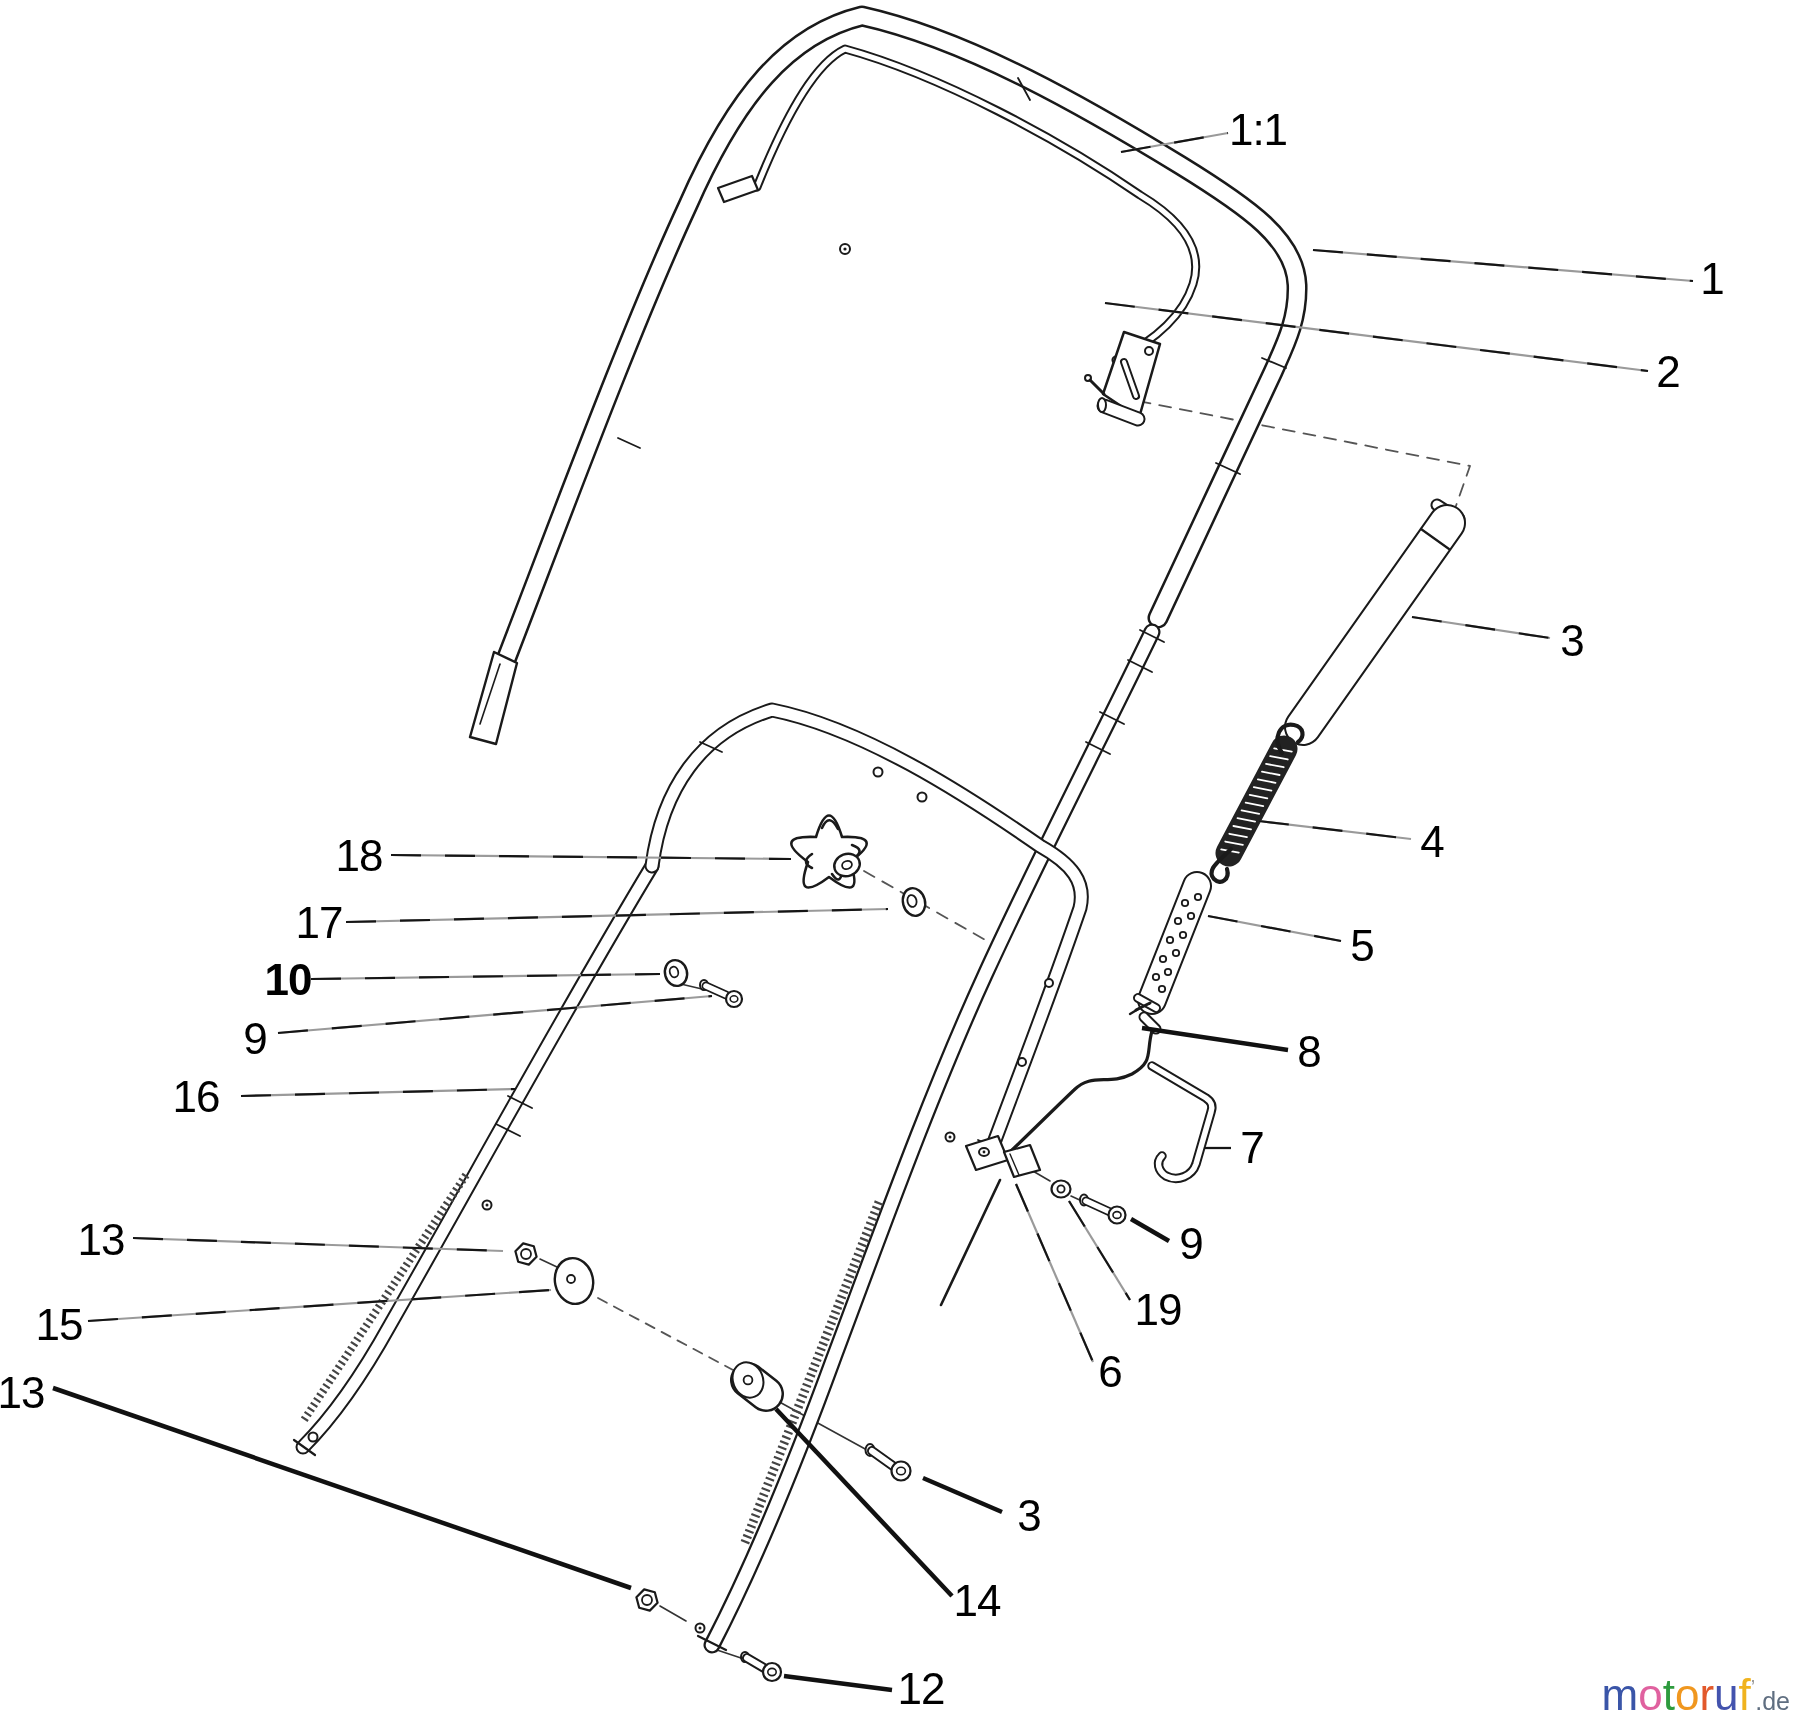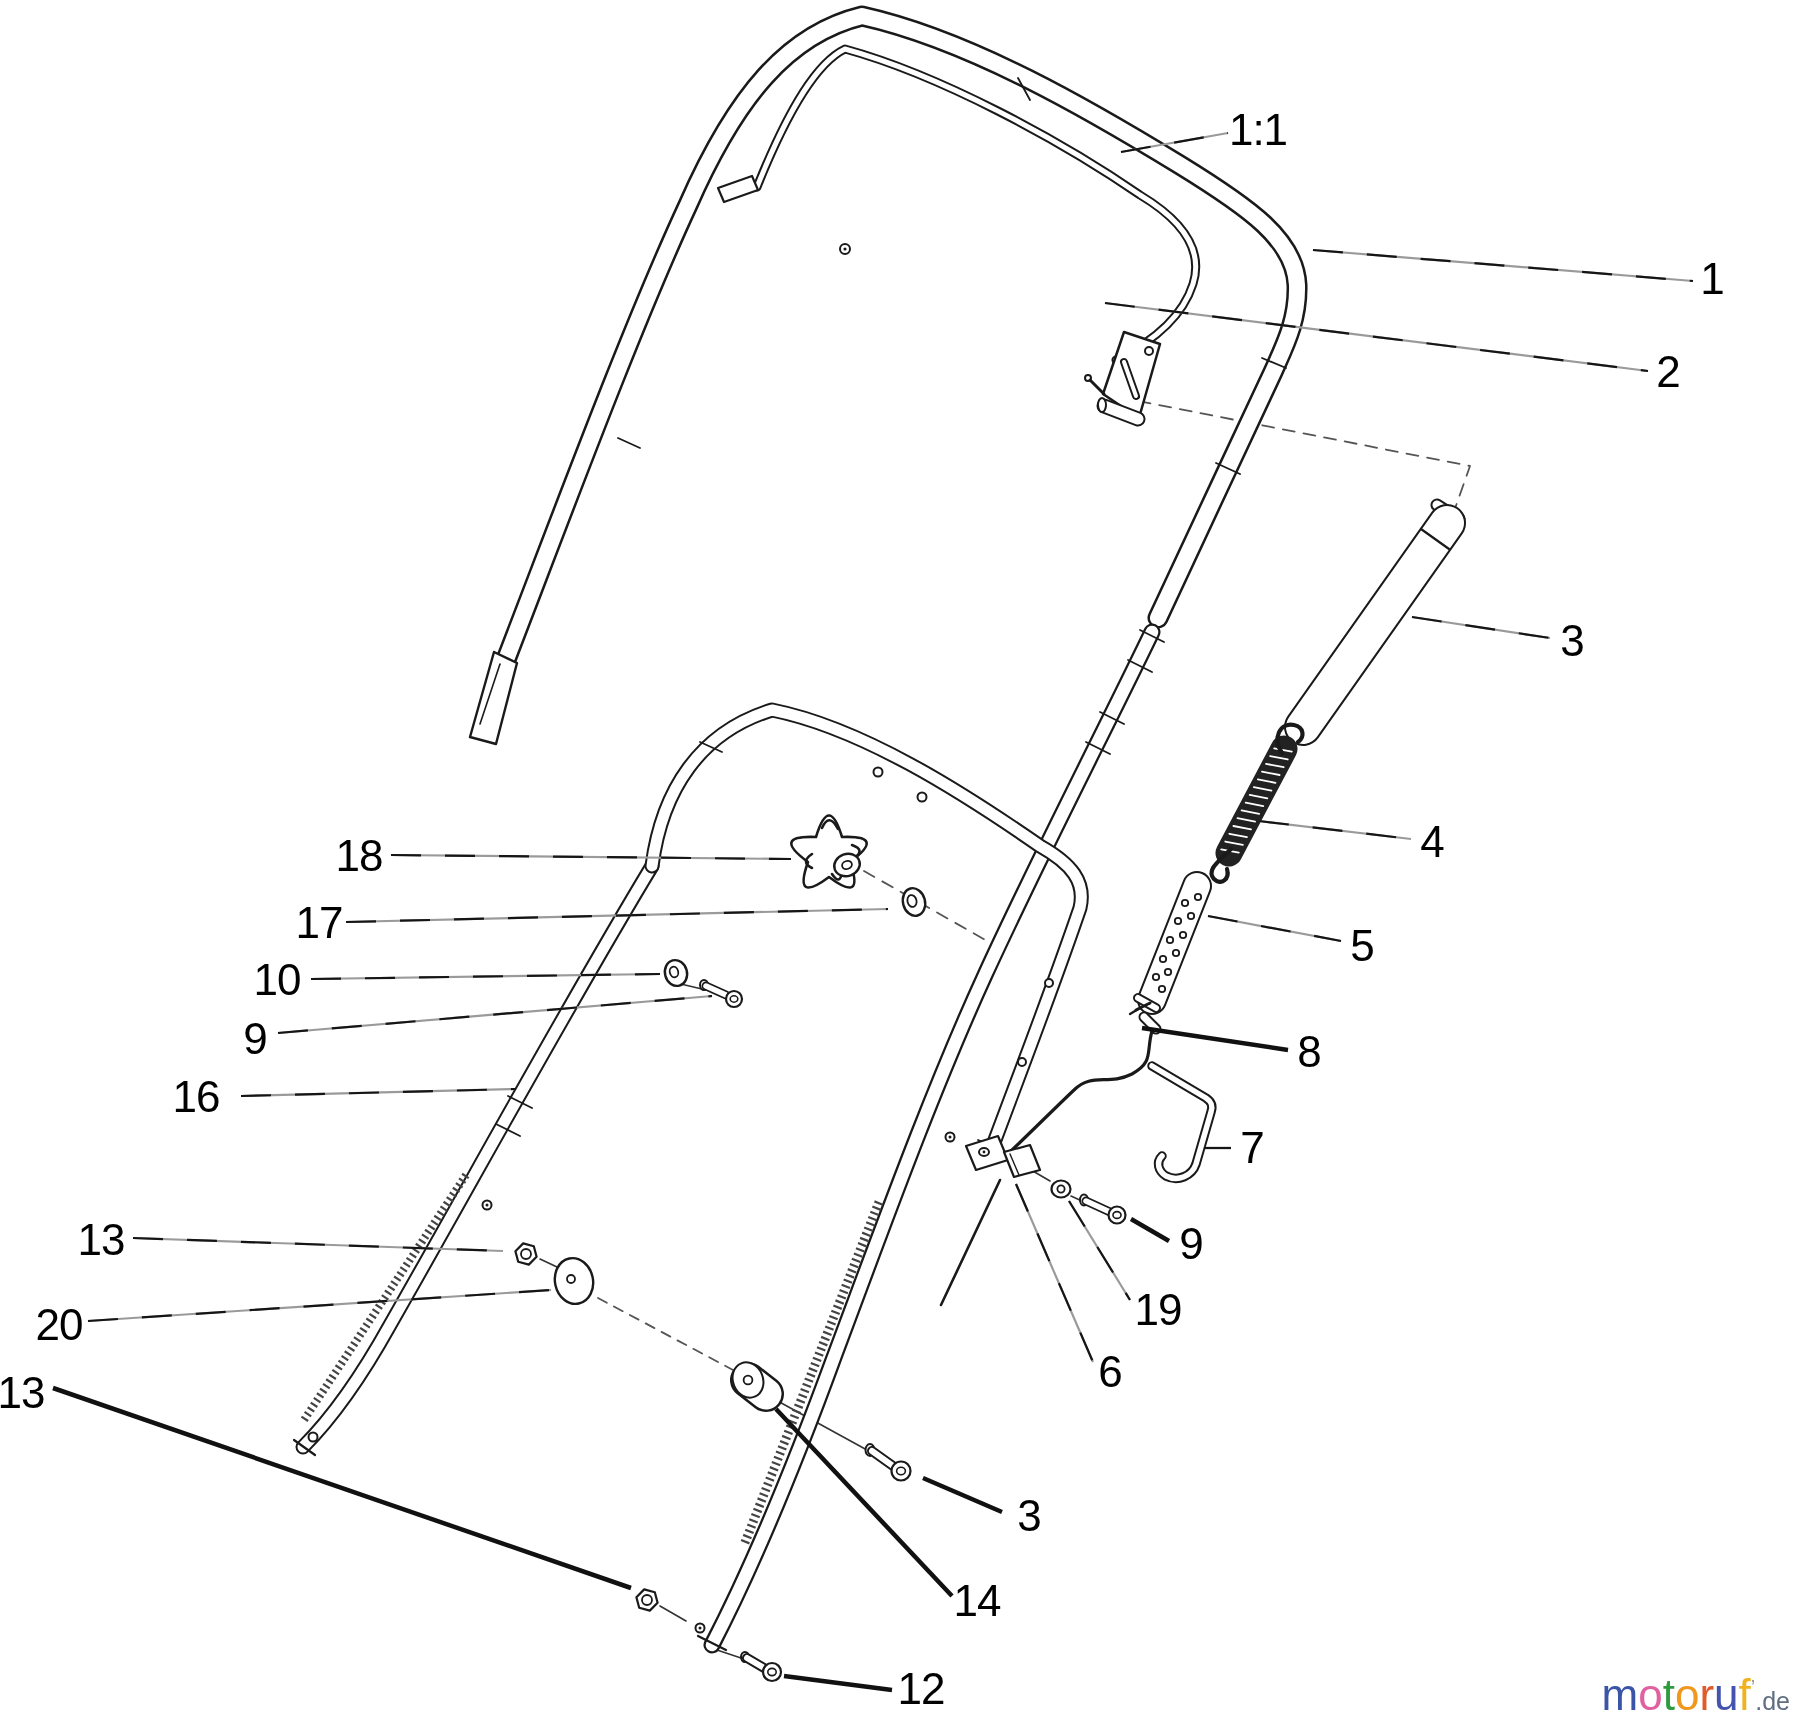--- a/index.html
+++ b/index.html
@@ -296,22 +296,22 @@
       <div class="callout" style="left: 1309px; top: 1052px;">8</div>
       <div class="callout" style="left: 1252px; top: 1148px;">7</div>
       <div class="callout" style="left: 1191px; top: 1244px;">9</div>
       <div class="callout" style="left: 1158px; top: 1310px;">19</div>
       <div class="callout" style="left: 1110px; top: 1372px;">6</div>
       <div class="callout" style="left: 1029px; top: 1516px;">3</div>
       <div class="callout" style="left: 977px; top: 1601px;">14</div>
       <div class="callout" style="left: 921px; top: 1689px;">12</div>
       <div class="callout" style="left: 359px; top: 856px;">18</div>
       <div class="callout" style="left: 319px; top: 923px;">17</div>
-      <div class="callout" style="left: 277px; top: 980px;">10</div>
+      <div class="callout" style="left: 288px; top: 980px; font-weight: bold;">10</div>
       <div class="callout" style="left: 255px; top: 1039px;">9</div>
       <div class="callout" style="left: 196px; top: 1097px;">16</div>
       <div class="callout" style="left: 101px; top: 1240px;">13</div>
-      <div class="callout" style="left: 59px; top: 1325px;">20</div>
+      <div class="callout" style="left: 59px; top: 1325px;">15</div>
       <div class="callout" style="left: 21px; top: 1393px;">13</div>
     </div>
 
   <div class="watermark" id="watermark"><span class="lt" style="color: rgb(58, 85, 168);">m</span><span class="lt" style="color: rgb(224, 97, 159);">o</span><span class="lt" style="color: rgb(46, 155, 62);">t</span><span class="lt" style="color: rgb(240, 151, 31);">o</span><span class="lt" style="color: rgb(226, 89, 43);">r</span><span class="lt" style="color: rgb(67, 83, 174);">u</span><span class="lt" style="color: rgb(240, 179, 31);">f</span><span class="tick">’</span><span class="suffix">.de</span></div>
 </div>
 
 </body></html>

